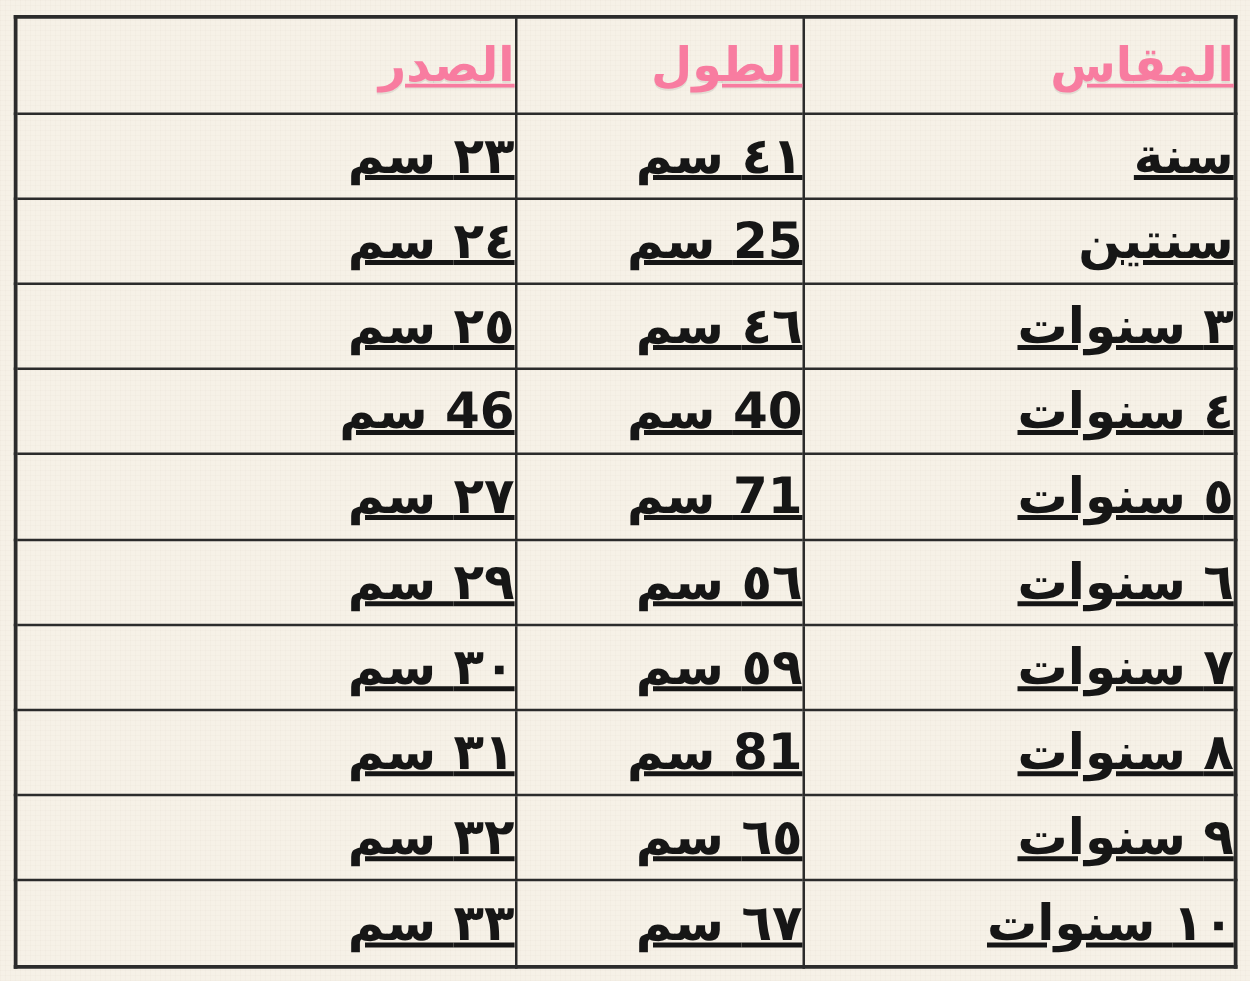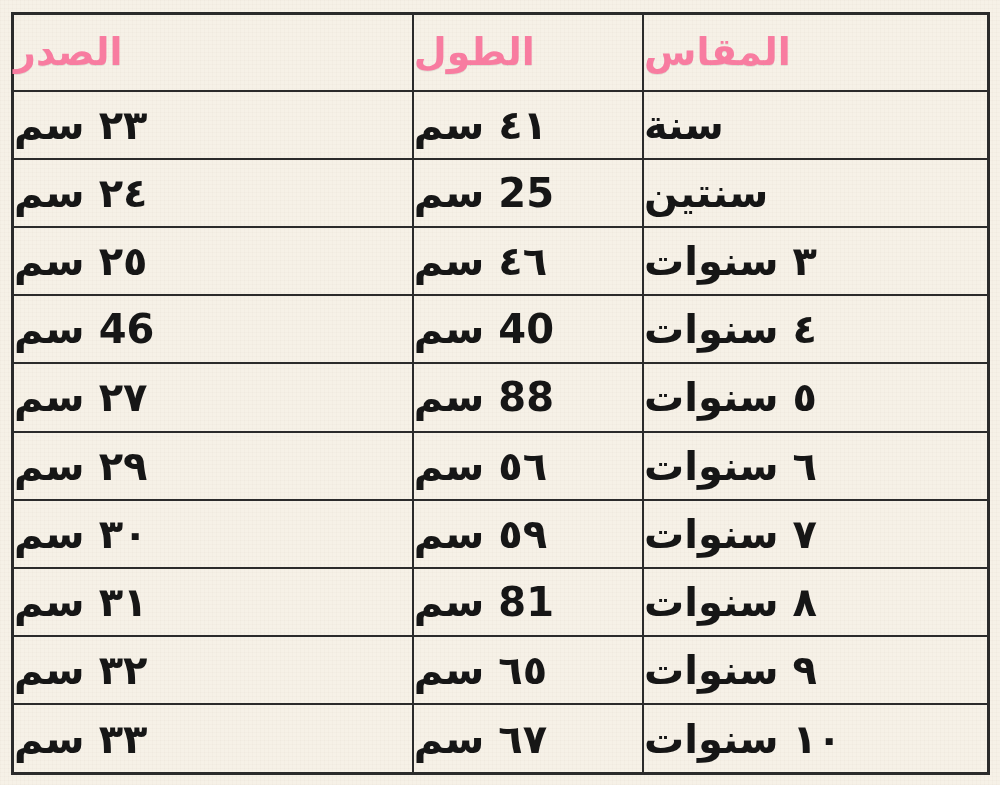--- a/index.html
+++ b/index.html
@@ -33,25 +33,26 @@
     height: 763px;
     border-collapse: collapse;
     table-layout: fixed;
     direction: rtl;
   }
   .col-size   { width: 35.4%; }
   .col-length { width: 23.6%; }
   .col-chest  { width: 41.0%; }
   th, td {
     border: 2px solid var(--border);
-    text-align: left;
+    text-align: right;
     vertical-align: middle;
     font-weight: bold;
     padding: 0;
     background: transparent;
+    text-decoration: underline;
   }
   table.size-table { border: 3px solid var(--border); }
   thead th {
     height: 77px;
     color: var(--pink);
     font-size: 38px;
     text-shadow: 0 1px 0 rgba(0,0,0,0.08);
   }
   tbody td {
     color: var(--ink);
@@ -91,21 +92,21 @@
           <td>٤٦ سم</td>
           <td>٢٥ سم</td>
         </tr>
         <tr>
           <td>٤ سنوات</td>
           <td>40 سم</td>
           <td>46 سم</td>
         </tr>
         <tr>
           <td>٥ سنوات</td>
-          <td>88 سم</td>
+          <td>71 سم</td>
           <td>٢٧ سم</td>
         </tr>
         <tr>
           <td>٦ سنوات</td>
           <td>٥٦ سم</td>
           <td>٢٩ سم</td>
         </tr>
         <tr>
           <td>٧ سنوات</td>
           <td>٥٩ سم</td>

